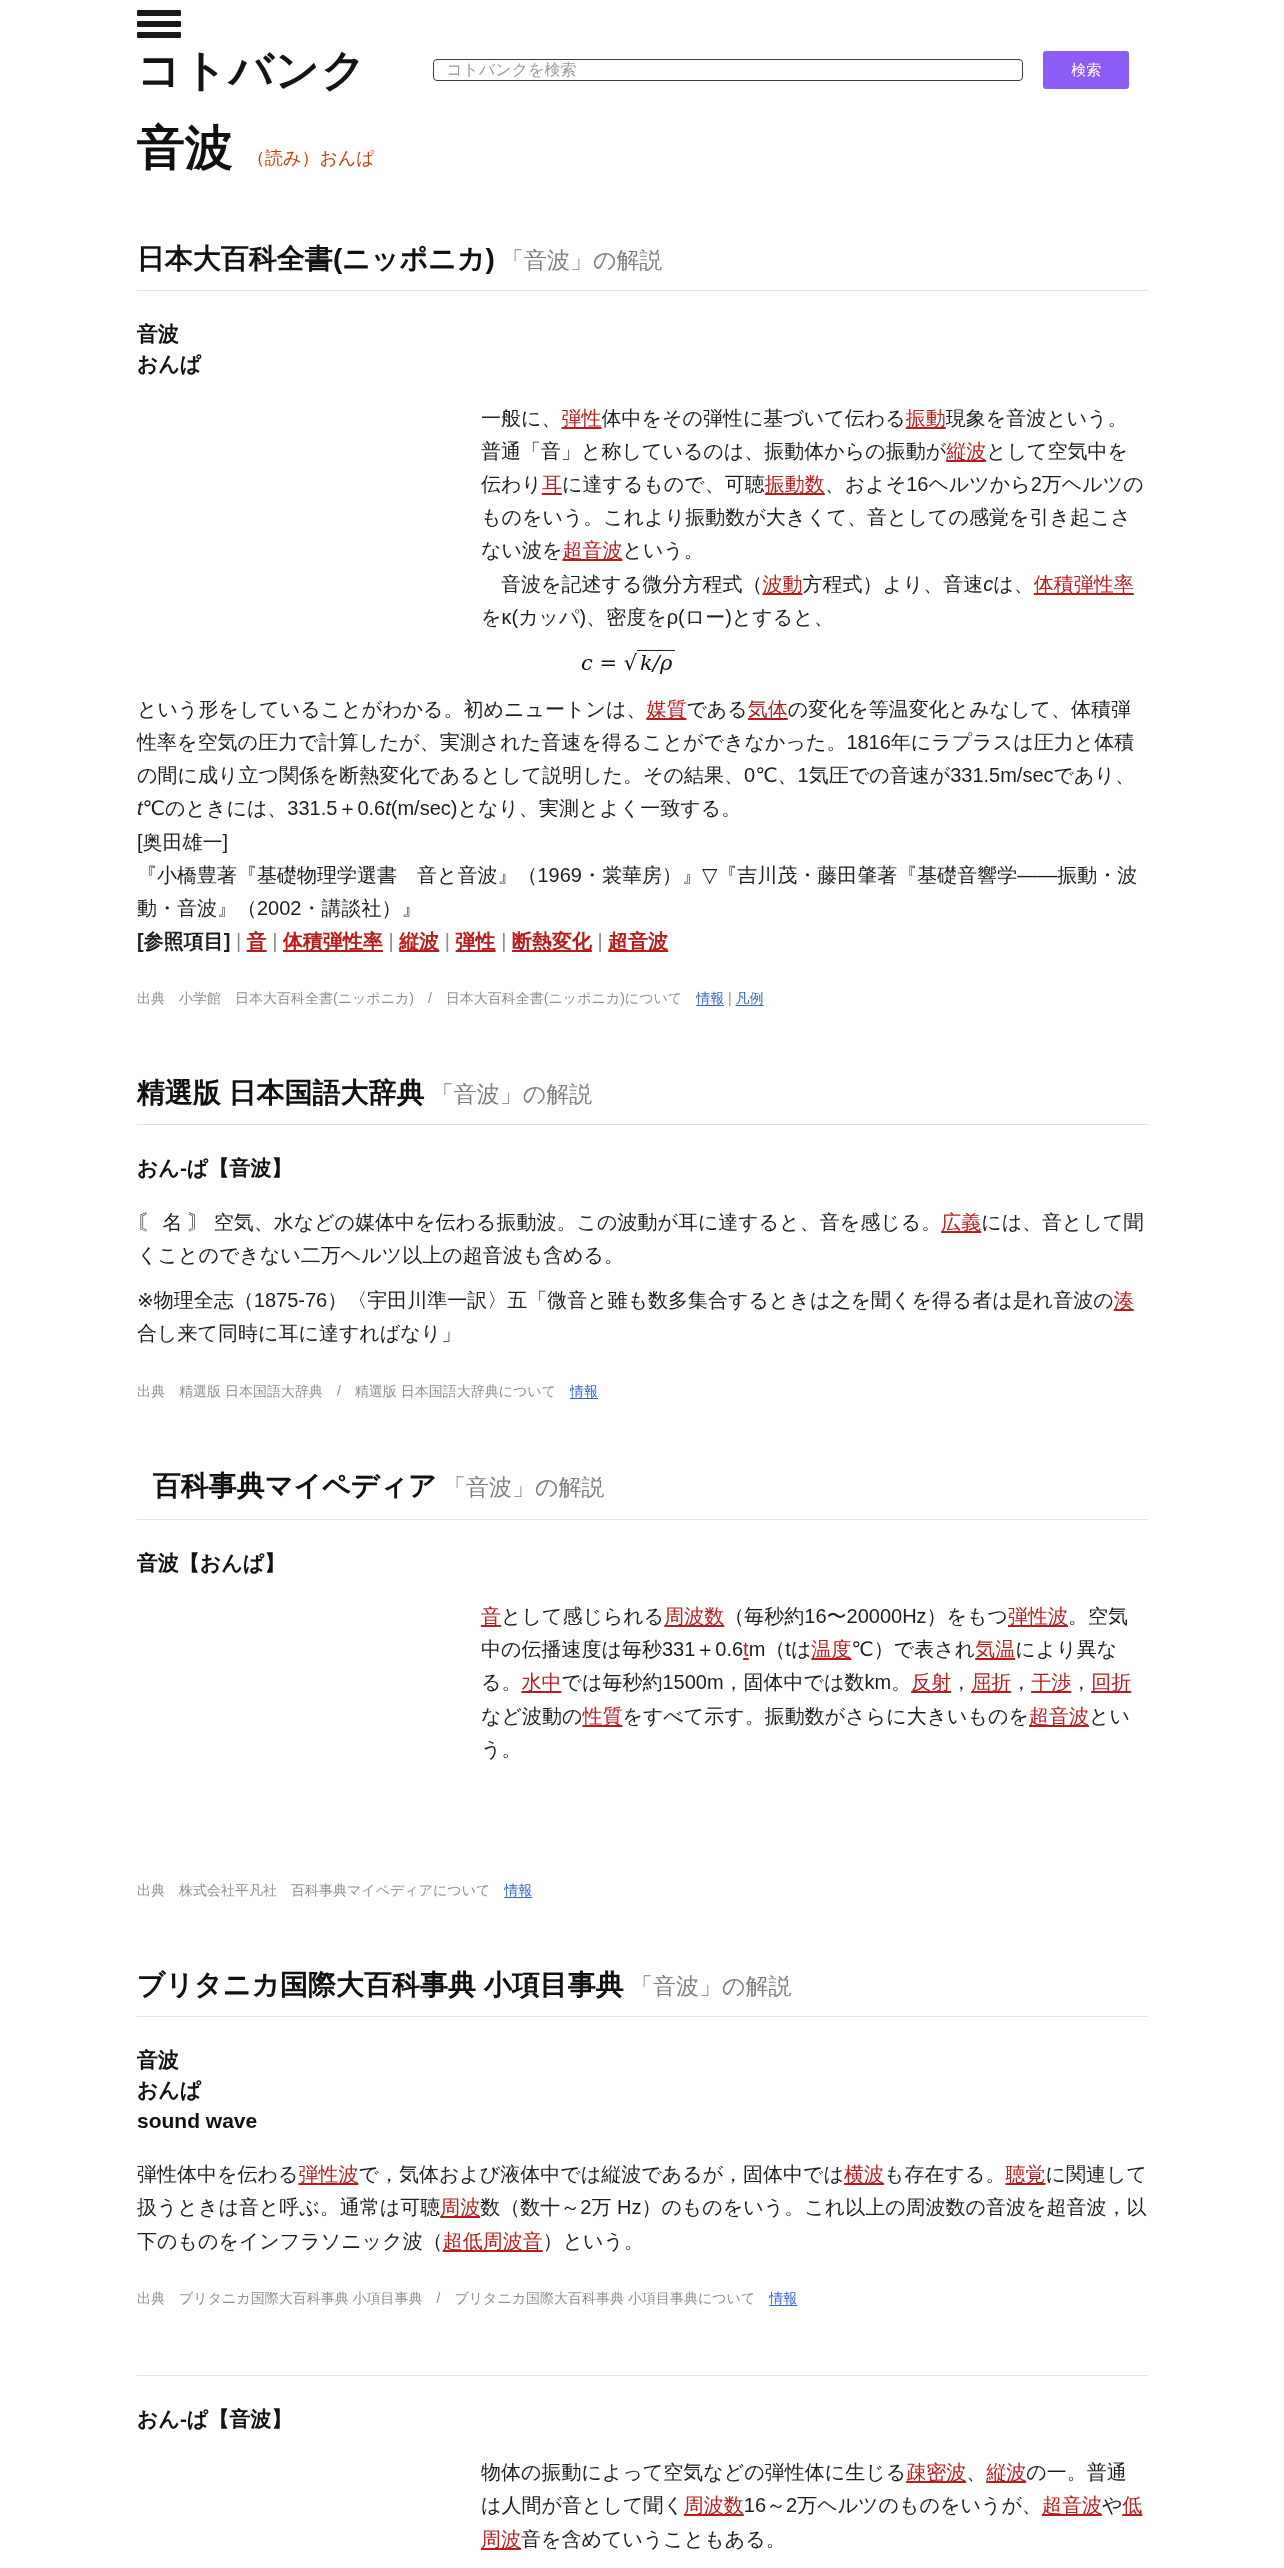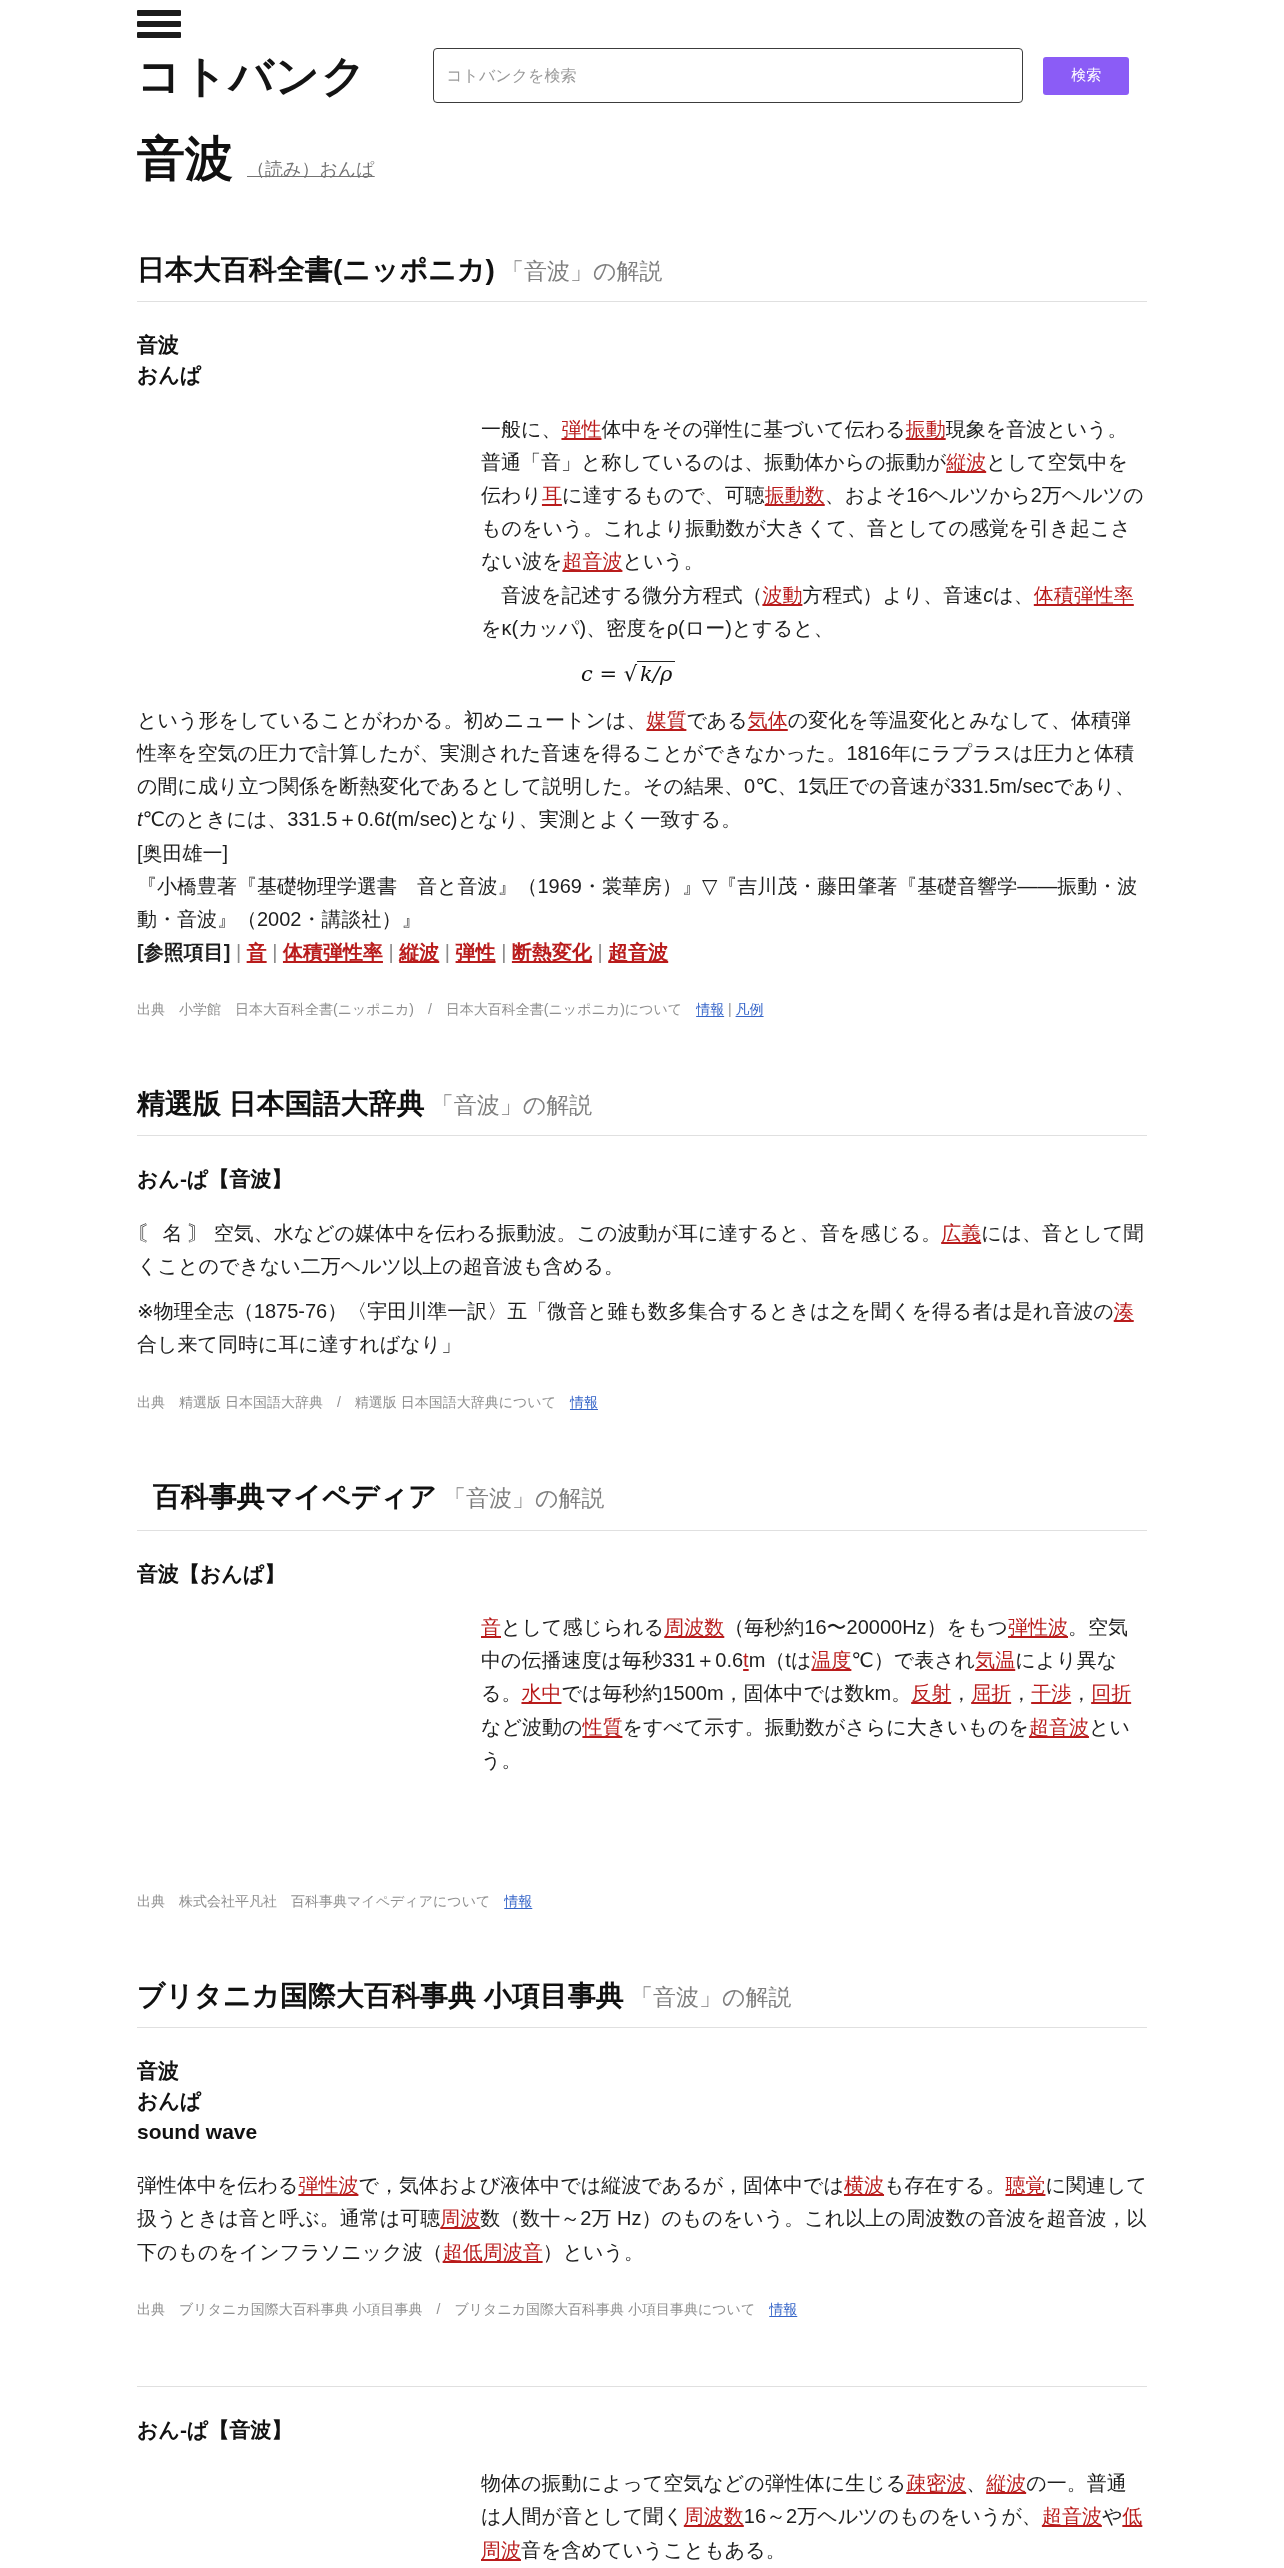--- a/index.html
+++ b/index.html
@@ -4,27 +4,27 @@
 <style>
   html,body{margin:0;padding:0;background:#ffffff;}
   body{width:1284px;height:2568px;overflow:hidden;font-family:"Liberation Sans","DejaVu Sans",sans-serif;color:#1e1e1e;}
   .container{width:1010px;margin:0 auto;padding-top:10px;}
   
   .menu-btn{width:44px;height:28px;display:flex;flex-direction:column;justify-content:space-between;cursor:pointer;background:none;border:none;padding:0;}
   .menu-btn .bar{display:block;height:6px;background:#1b1b1b;border-radius:1px;}
   .header-row{display:flex;align-items:center;margin-top:10px;gap:22px;}
   .logo{font-size:44px;font-weight:bold;color:#141414;letter-spacing:1px;line-height:1;cursor:pointer;}
   .search-form{display:flex;align-items:center;margin-left:44px;}
-  .search-input{width:590px;height:55px;box-sizing:border-box;border:1.5px solid #3c3c3c;border-radius:4px;padding:0 12px;font-size:16px;font-family:inherit;color:#222;}
+  .search-input{width:590px;height:22px;box-sizing:border-box;border:1.5px solid #3c3c3c;border-radius:4px;padding:0 12px;font-size:16px;font-family:inherit;color:#222;}
   .search-input::placeholder{color:#9a9a9a;}
   .search-btn{width:86px;height:38px;margin-left:20px;background:#8b5cf6;color:#fff;border:none;border-radius:3px;font-size:15px;font-family:inherit;cursor:pointer;}
   
   .page-title-row{margin-top:30px;display:flex;align-items:baseline;}
   .page-title{font-size:48px;font-weight:bold;color:#111;line-height:1.1;}
-  .page-reading{font-size:18px;color:#737373;margin-left:14px;text-decoration:underline;}
+  .page-reading{font-size:18px;color:#c2410c;margin-left:14px;}
   
   .section{margin-top:66px;}
   .section-head{font-size:28px;font-weight:bold;color:#111;line-height:1.25;}
   .section-head .suffix{font-size:23px;font-weight:400;color:#7f7f7f;margin-left:6px;}
   .divider{border:none;border-top:1px solid #e0e0e0;margin:14px 0 0 0;height:0;}
   .term{font-size:21px;font-weight:bold;color:#111;margin-top:28px;line-height:1.5;}
   .term-line{line-height:1.45;}
   .content{margin-top:22px;font-size:20px;line-height:1.66;color:#1e1e1e;}
   .content p{margin:0;}
   .content p + p{margin-top:0;}

